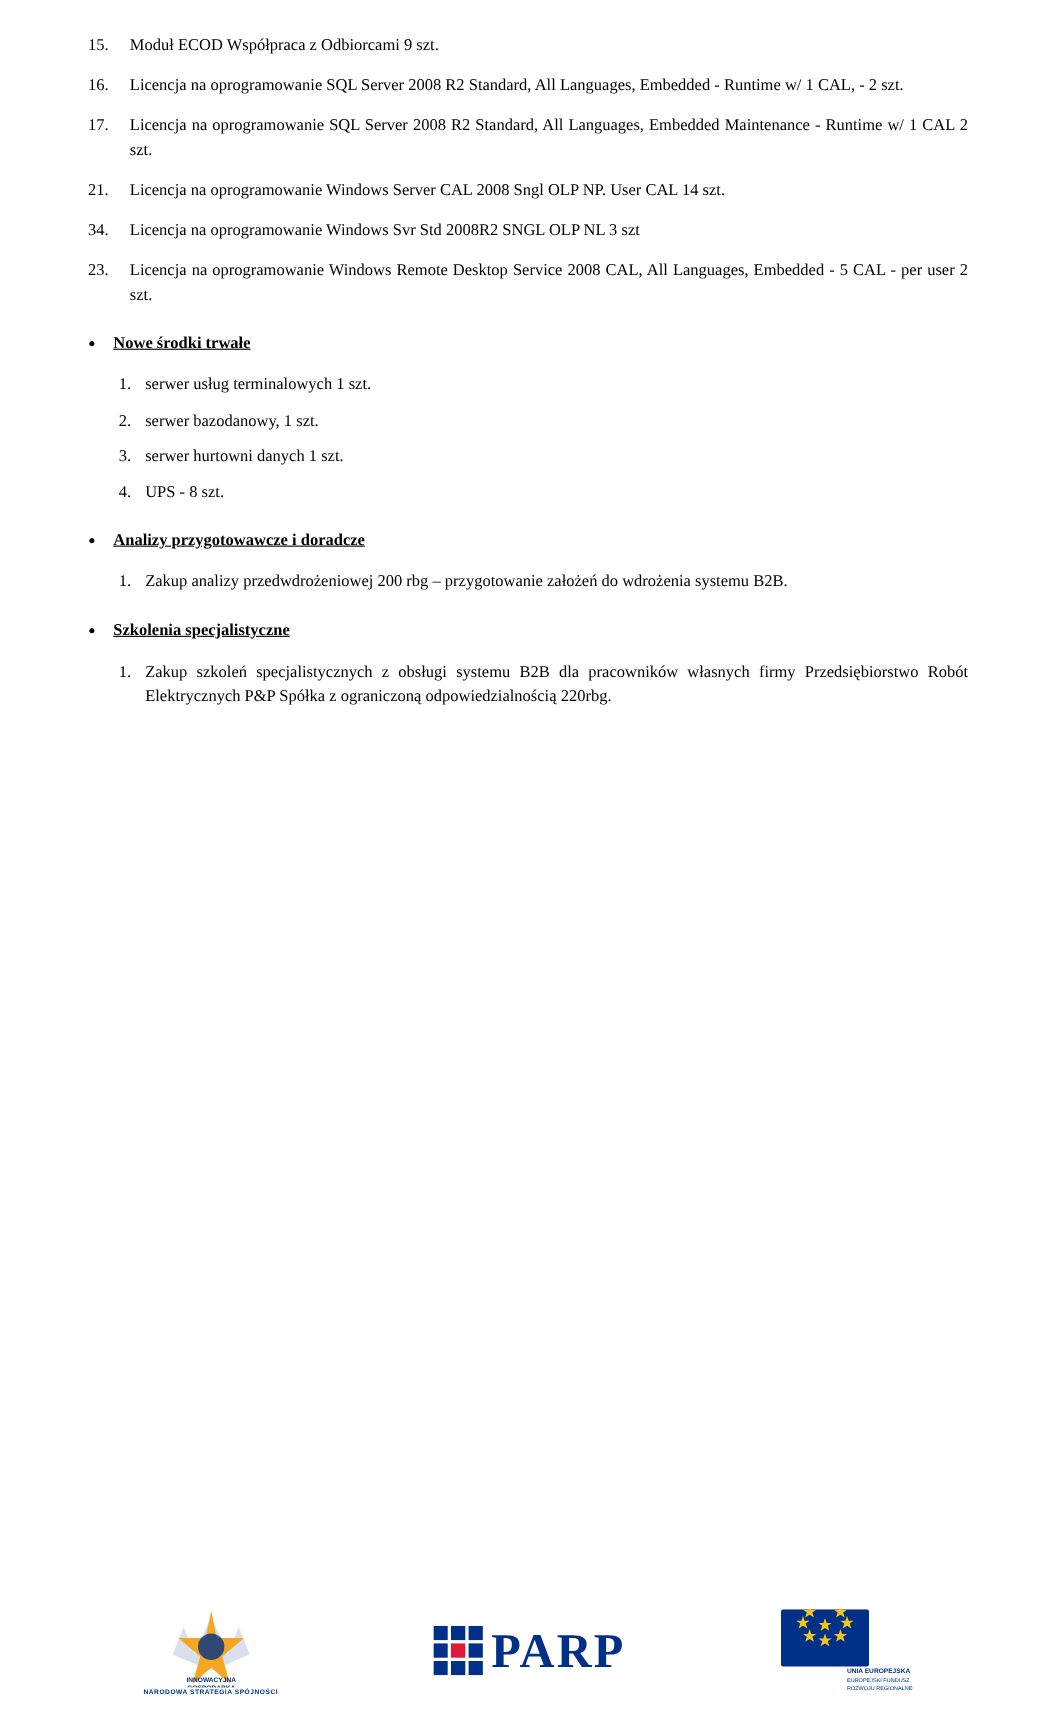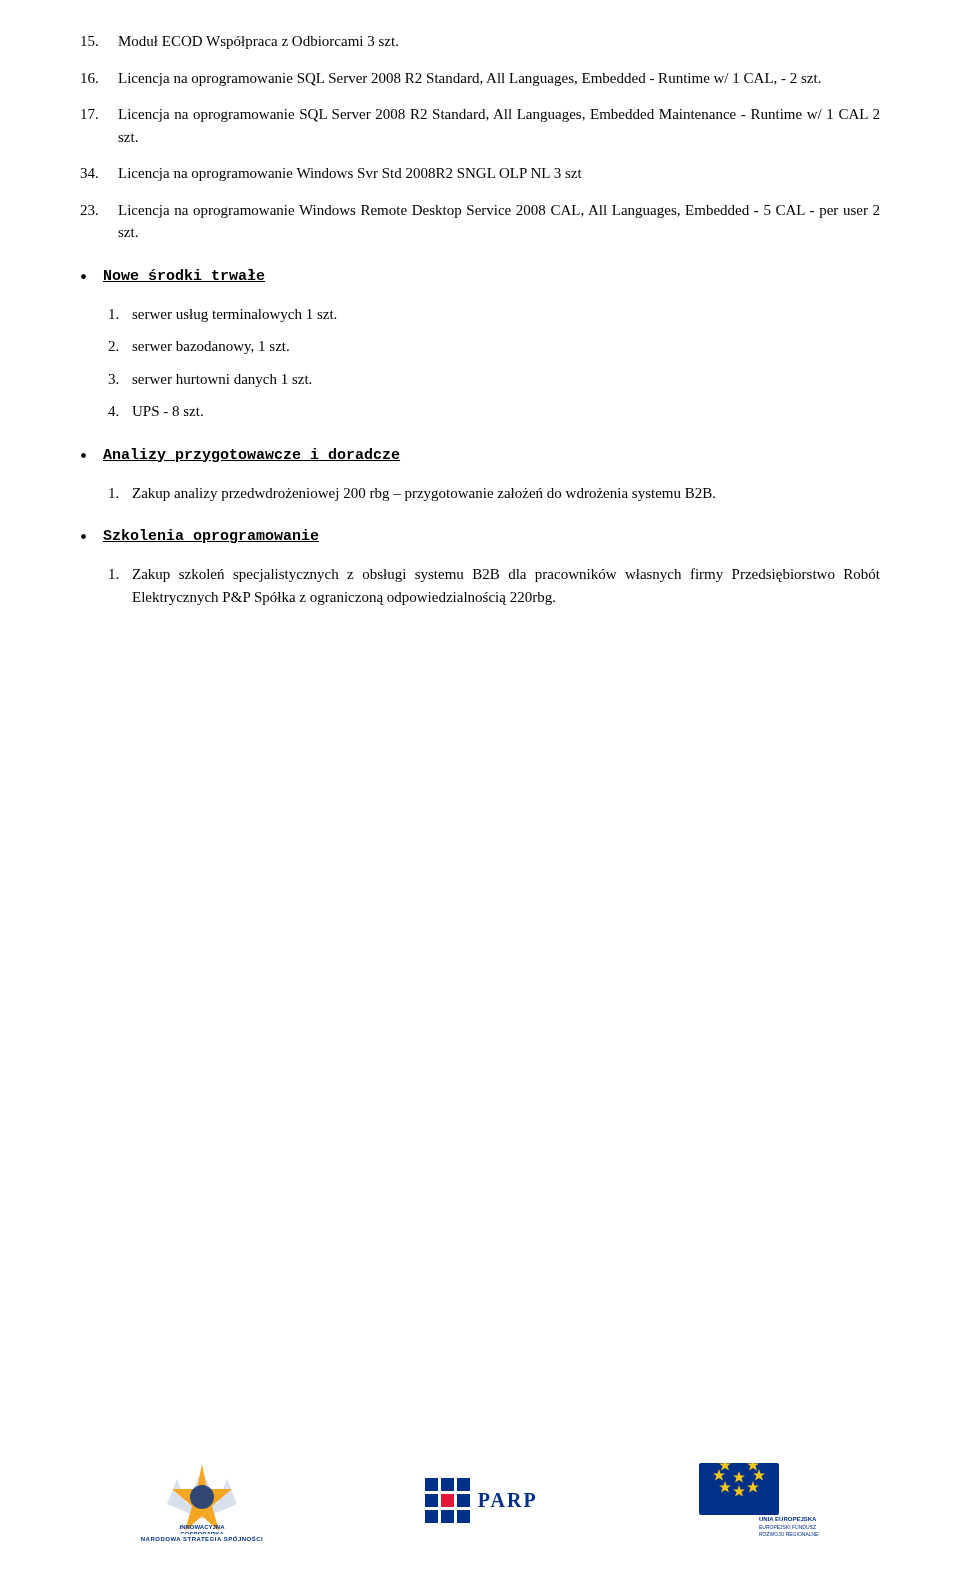--- a/index.html
+++ b/index.html
@@ -62,21 +62,20 @@
       font-size: 20px;
       margin-right: 16px;
       margin-top: -2px;
       flex-shrink: 0;
     }
 
     .bullet-label {
       font-weight: bold;
       text-decoration: underline;
       font-size: 15px;
-      font-family: Liberation Mono, monospace;
     }
 
     .sub-list {
       list-style: none;
       padding: 0;
       margin-top: 10px;
       margin-left: 28px;
     }
 
     .sub-item {
@@ -146,29 +145,33 @@
     }
   </style>
 </head>
 <body>
 
 <div class="page">
   <div class="content-block">
     <ul class="numbered-list">
       <li class="numbered-item">
         <span class="item-number">15.</span>
-        <span class="item-text">Moduł ECOD Współpraca z Odbiorcami 3 szt.</span>
+        <span class="item-text">Moduł ECOD Współpraca z Odbiorcami 9 szt.</span>
       </li>
       <li class="numbered-item">
         <span class="item-number">16.</span>
         <span class="item-text">Licencja na oprogramowanie SQL Server 2008 R2 Standard, All Languages, Embedded - Runtime w/ 1 CAL, - 2 szt.</span>
       </li>
       <li class="numbered-item">
         <span class="item-number">17.</span>
         <span class="item-text">Licencja na oprogramowanie SQL Server 2008 R2 Standard, All Languages, Embedded Maintenance - Runtime w/ 1 CAL 2 szt.</span>
+      </li>
+      <li class="numbered-item">
+        <span class="item-number">21.</span>
+        <span class="item-text">Licencja na oprogramowanie Windows Server CAL 2008 Sngl OLP NP. User CAL 14 szt.</span>
       </li>
       <li class="numbered-item">
         <span class="item-number">34.</span>
         <span class="item-text">Licencja na oprogramowanie Windows Svr Std 2008R2 SNGL OLP NL 3 szt</span>
       </li>
       <li class="numbered-item">
         <span class="item-number">23.</span>
         <span class="item-text">Licencja na oprogramowanie Windows Remote Desktop Service 2008 CAL, All Languages, Embedded - 5 CAL - per user 2 szt.</span>
       </li>
     </ul>
@@ -208,21 +211,21 @@
       <li class="sub-item">
         <span class="sub-number">1.</span>
         <span class="sub-text">Zakup analizy przedwdrożeniowej 200 rbg – przygotowanie założeń do wdrożenia systemu B2B.</span>
       </li>
     </ul>
   </div>
 
   <div class="section-block" style="margin-top: 24px;">
     <div class="bullet-section">
       <span class="bullet-dot">•</span>
-      <span class="bullet-label">Szkolenia oprogramowanie</span>
+      <span class="bullet-label">Szkolenia specjalistyczne</span>
     </div>
     <ul class="sub-list">
       <li class="sub-item">
         <span class="sub-number">1.</span>
         <span class="sub-text">Zakup szkoleń specjalistycznych z obsługi systemu B2B dla pracowników własnych firmy Przedsiębiorstwo Robót Elektrycznych P&amp;P Spółka z ograniczoną odpowiedzialnością 220rbg.</span>
       </li>
     </ul>
   </div>
 
   <div class="footer">
@@ -249,21 +252,21 @@
             <rect x="16" y="0" width="13" height="13" fill="#003087"></rect>
             <rect x="32" y="0" width="13" height="13" fill="#003087"></rect>
             <rect x="0" y="16" width="13" height="13" fill="#003087"></rect>
             <rect x="16" y="16" width="13" height="13" fill="#e31837"></rect>
             <rect x="32" y="16" width="13" height="13" fill="#003087"></rect>
             <rect x="0" y="32" width="13" height="13" fill="#003087"></rect>
             <rect x="16" y="32" width="13" height="13" fill="#003087"></rect>
             <rect x="32" y="32" width="13" height="13" fill="#003087"></rect>
           </svg>
         </div>
-        <div class="parp-text" style="font-size:20px; font-weight:bold; color:#003087; font-family:'Times New Roman',serif; letter-spacing:2px;">PARP</div>
+        <div class="parp-text" style="font-size:44px; font-weight:bold; color:#003087; font-family:'Times New Roman',serif; letter-spacing:2px;">PARP</div>
       </div>
     </div>
 
     <div class="footer-logo ue-logo">
       <svg width="120" height="75" viewBox="0 0 120 75">
 
         <rect x="0" y="0" width="80" height="52" fill="#003087" rx="2"></rect>
 
         <g fill="#f5c518">
           <polygon points="40,8 41.5,12.5 46,12.5 42.5,15 44,19.5 40,17 36,19.5 37.5,15 34,12.5 38.5,12.5" transform="translate(0,0)"></polygon>

